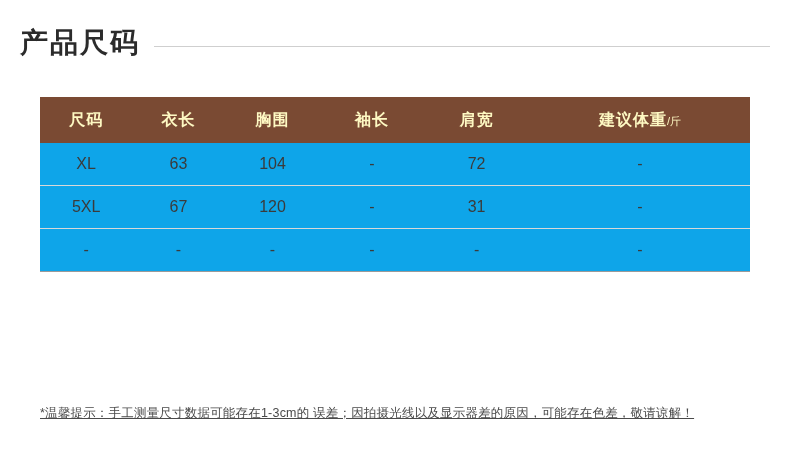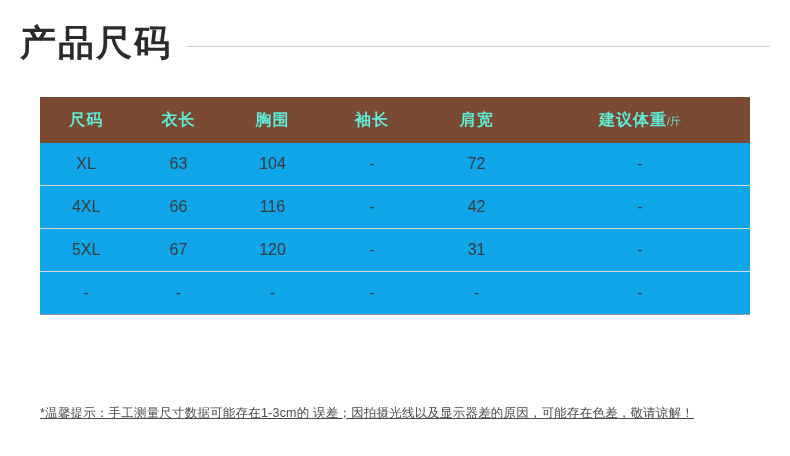--- a/index.html
+++ b/index.html
@@ -23,21 +23,21 @@
   .title-row {
     position: absolute;
     left: 20px;
     top: 20px;
     right: 20px;
     height: 46px;
     display: flex;
     align-items: center;
   }
   .title {
-    font-size: 36px;
+    font-size: 28px;
     font-weight: bold;
     color: #2b2b2b;
     letter-spacing: 2px;
     white-space: nowrap;
     padding-right: 14px;
   }
   .title-rule {
     flex: 1;
     height: 1px;
     background: #cfcfcf;
@@ -49,21 +49,21 @@
     top: 97px;
     width: 710px;
   }
   table.size-table {
     width: 100%;
     border-collapse: collapse;
     table-layout: fixed;
   }
   table.size-table thead th {
     background: #7a4a33;
-    color: #5eead4;
+    color: #fef9c3;
     font-size: 16px;
     font-weight: bold;
     height: 44px;
     text-align: center;
     vertical-align: middle;
     letter-spacing: 1px;
     border: none;
   }
   table.size-table thead th .unit {
     font-size: 11px;
@@ -133,28 +133,20 @@
       <tbody>
         <tr>
           <td>XL</td>
           <td>63</td>
           <td>104</td>
           <td>-</td>
           <td>72</td>
           <td>-</td>
         </tr>
         <tr>
-          <td>4XL</td>
-          <td>66</td>
-          <td>116</td>
-          <td>-</td>
-          <td>42</td>
-          <td>-</td>
-        </tr>
-        <tr>
           <td>5XL</td>
           <td>67</td>
           <td>120</td>
           <td>-</td>
           <td>31</td>
           <td>-</td>
         </tr>
         <tr>
           <td>-</td>
           <td>-</td>

